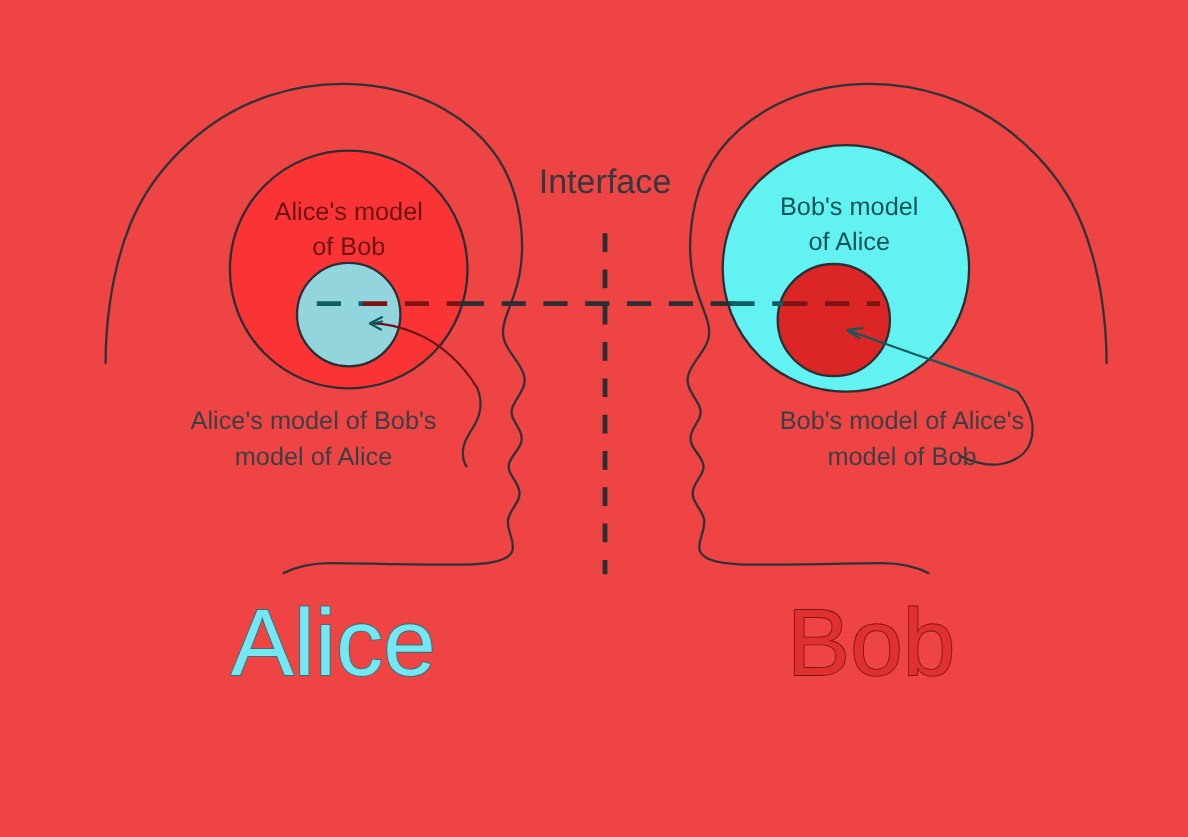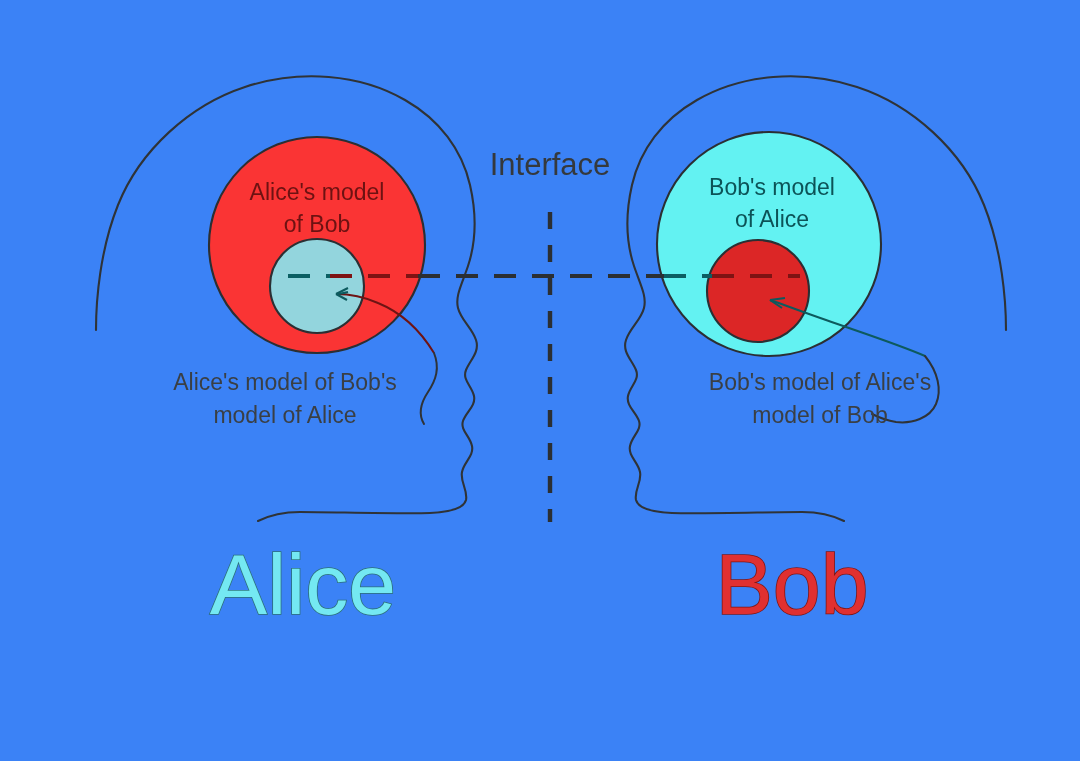--- a/index.html
+++ b/index.html
@@ -10,21 +10,21 @@
   body {
     width: 1080px;
     height: 761px;
     font-family: "Liberation Sans", sans-serif;
     overflow: hidden;
   }
   #stage {
     position: relative;
     width: 1080px;
     height: 761px;
-    background: #3b82f6;
+    background: #ef4444;
   }
   svg#diagram {
     display: block;
     width: 1080px;
     height: 761px;
   }
   .head-outline {
     fill: none;
     stroke: #2f3337;
     stroke-width: 2.1;

